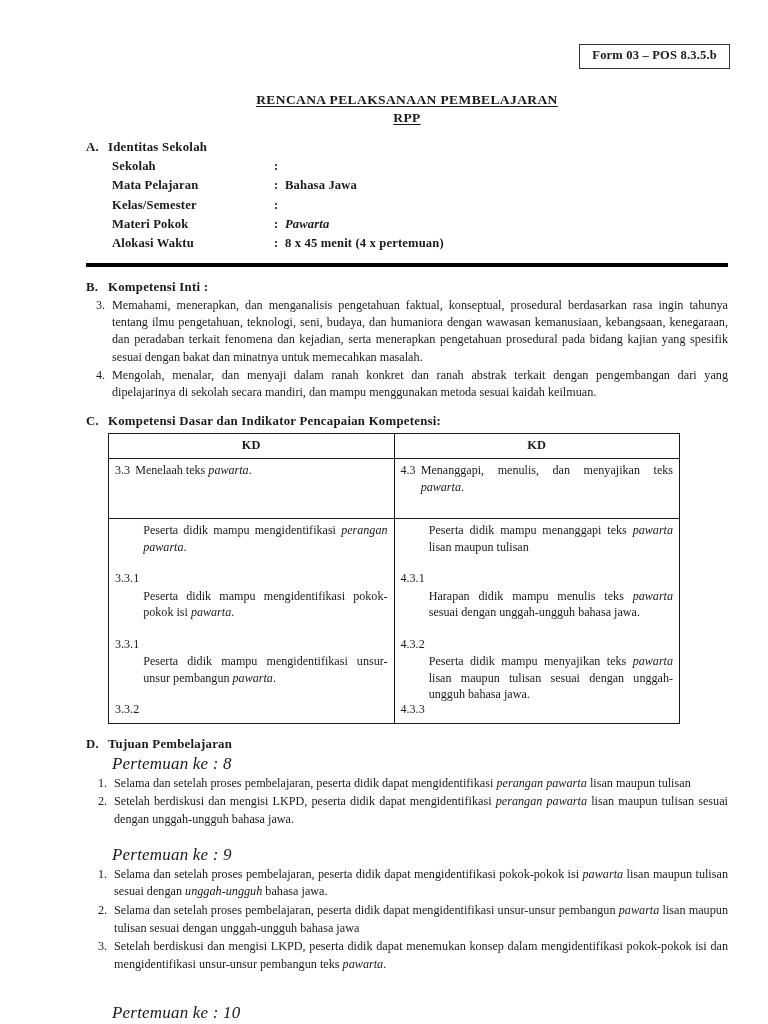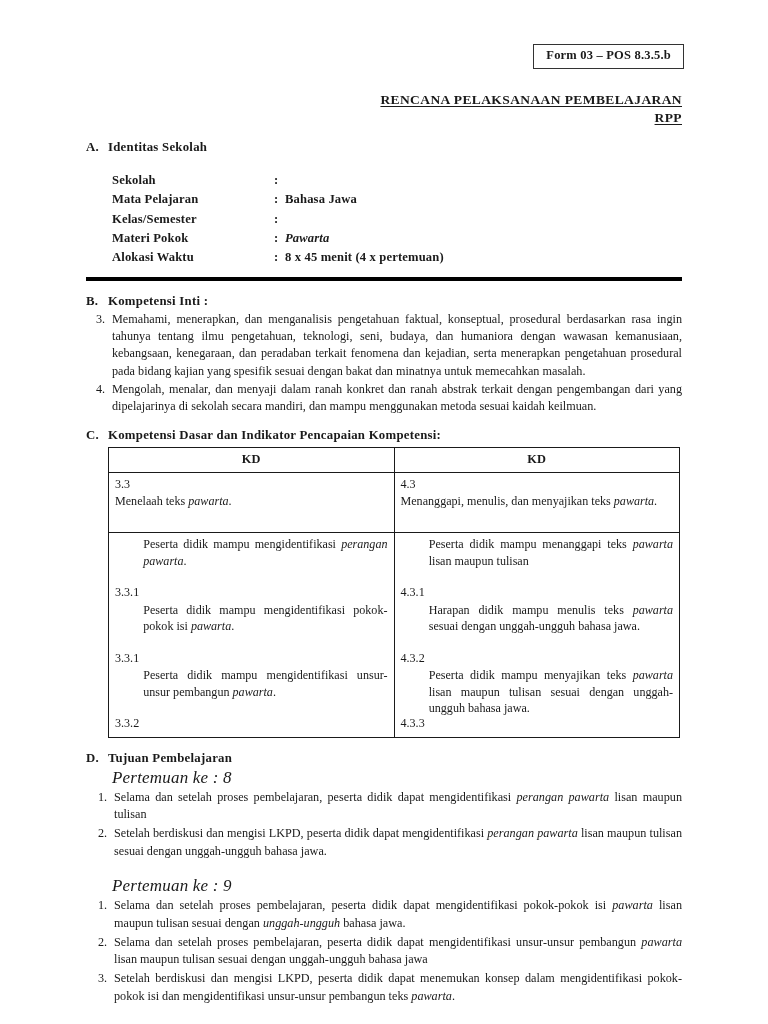--- a/index.html
+++ b/index.html
@@ -12,42 +12,42 @@
     height: 1024px;
     font-family: "Liberation Serif", "DejaVu Serif", serif;
     color: #1a1a1a;
     overflow: hidden;
   }
   .page {
     position: relative;
     width: 768px;
     height: 1024px;
     box-sizing: border-box;
-    padding: 44px 86px 0 86px;
+    padding: 44px 40px 0 86px;
   }
 
   
   .form-box-row {
     display: flex;
     justify-content: flex-end;
     margin: 0 -2px 0 0;
   }
   .form-box {
     border: 1px solid #333;
     padding: 4px 12px 5px 12px;
     font-size: 12.5px;
     font-weight: bold;
     letter-spacing: 0.2px;
     line-height: 1.1;
     white-space: nowrap;
   }
 
   
   .doc-title {
-    text-align: right;
+    text-align: center;
     font-weight: bold;
     font-size: 13.5px;
     letter-spacing: 0.4px;
     margin-top: 22px;
     line-height: 1.35;
   }
   .doc-title span {
     text-decoration: underline;
     text-underline-offset: 2px;
   }
@@ -66,21 +66,21 @@
     width: 22px;
     flex: 0 0 22px;
   }
   .sec-title {
     flex: 1 1 auto;
   }
 
   
   .identity {
     margin-left: 26px;
-    margin-top: 16px;
+    margin-top: 2px;
   }
   .id-row {
     display: flex;
     font-weight: bold;
     font-size: 12.6px;
     line-height: 1.53;
     letter-spacing: 0.15px;
   }
   .id-label { width: 162px; flex: 0 0 162px; }
   .id-colon { width: 11px; flex: 0 0 11px; }
@@ -128,21 +128,21 @@
     line-height: 1.36;
   }
   table.kd th {
     font-weight: bold;
     font-size: 12.4px;
     padding: 3px 4px 4px 4px;
     letter-spacing: 0.15px;
   }
   td.kdcell { height: 52px; }
   td.indcell { height: 128px; }
-  .kd-line { display: flex; flex-direction: column; }
+  .kd-line { display: flex; }
   .kd-code { flex: 0 0 auto; padding-right: 5px; white-space: nowrap; }
   .kd-body { flex: 1 1 auto; text-align: justify; }
   .ind-entry { display: flex; margin-bottom: 1px; }
   .ind-code { flex: 0 0 auto; padding-right: 4px; white-space: nowrap; margin-top: 48px; }
   .ind-body { flex: 1 1 auto; text-align: justify; }
   i { font-style: italic; }
 
   
   .meet-label {
     font-style: italic;

